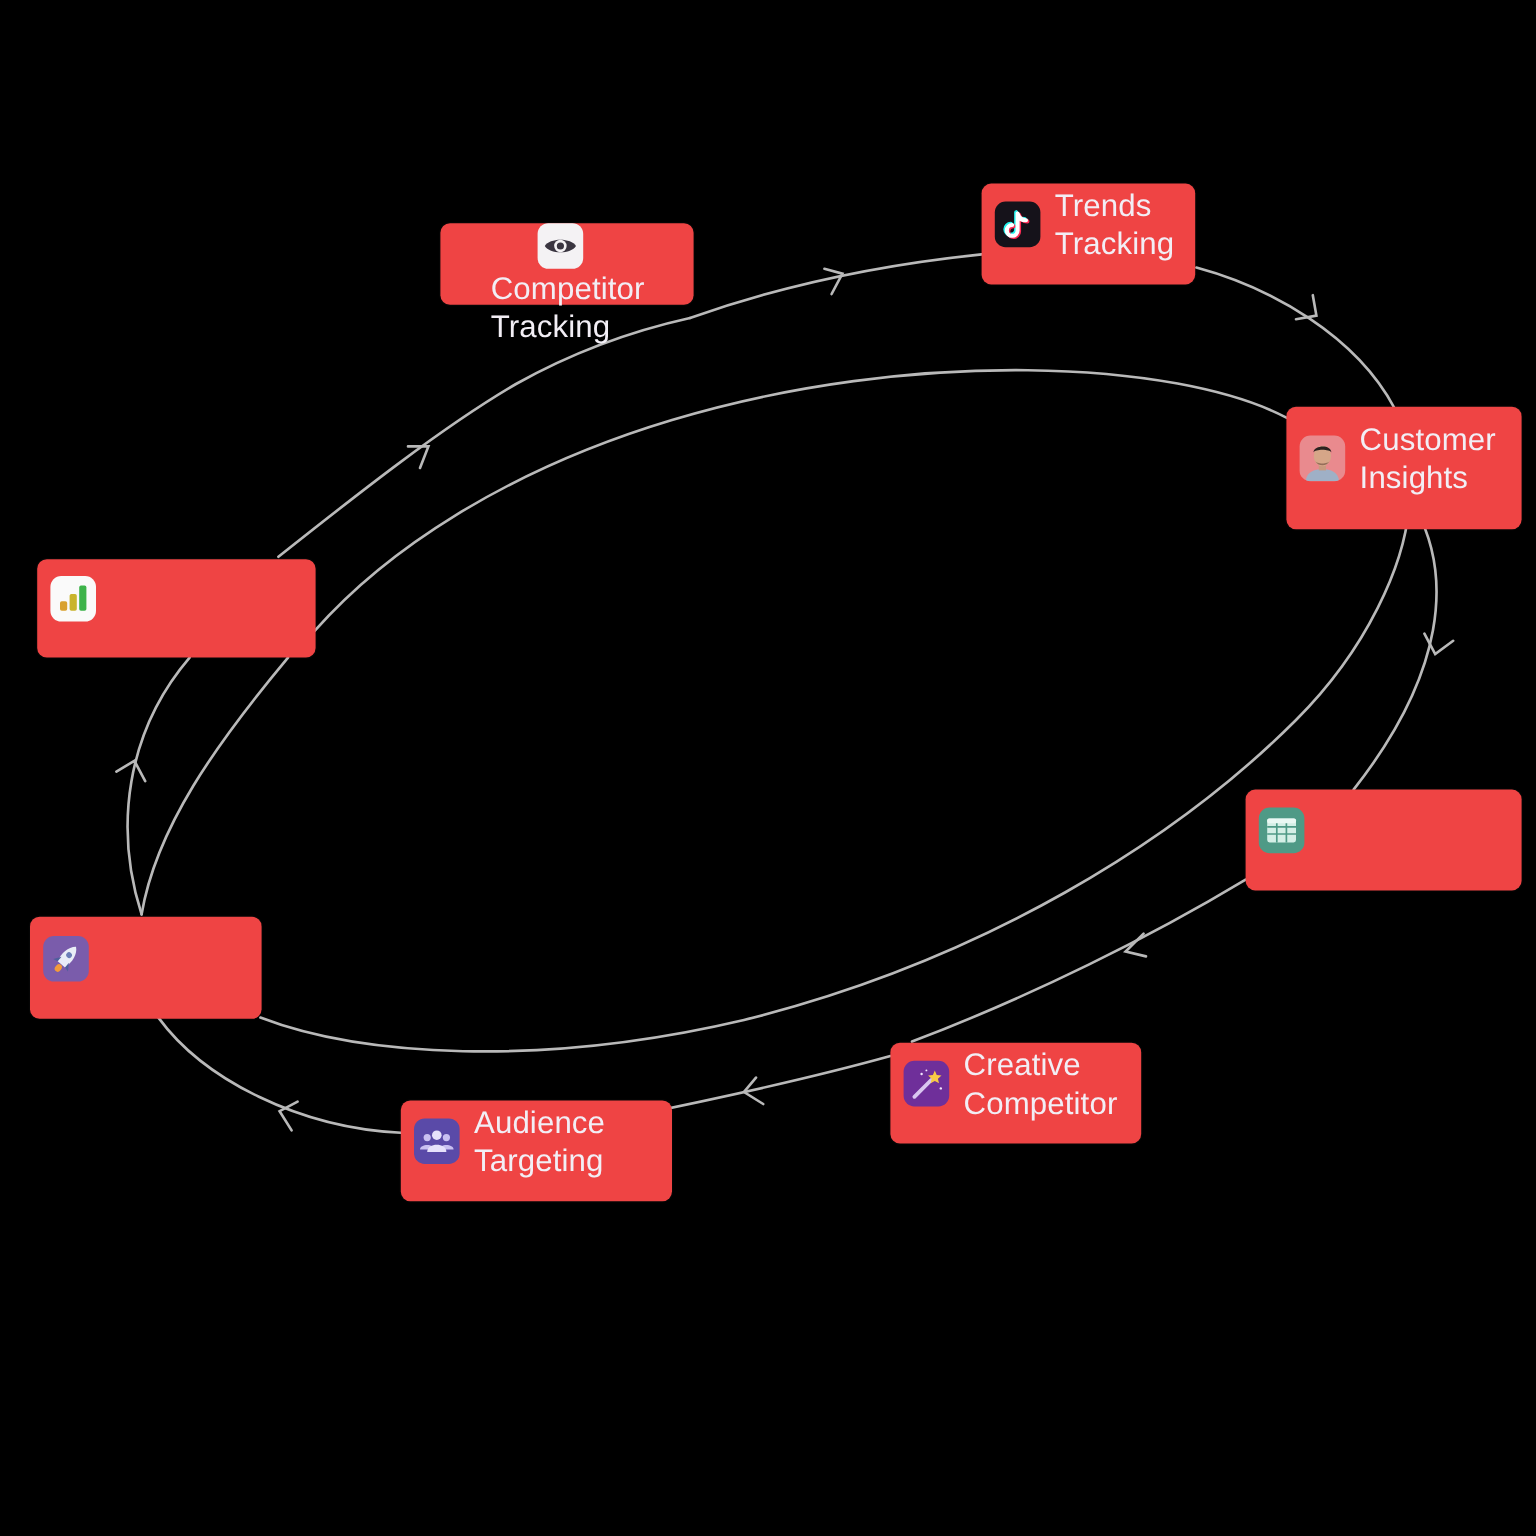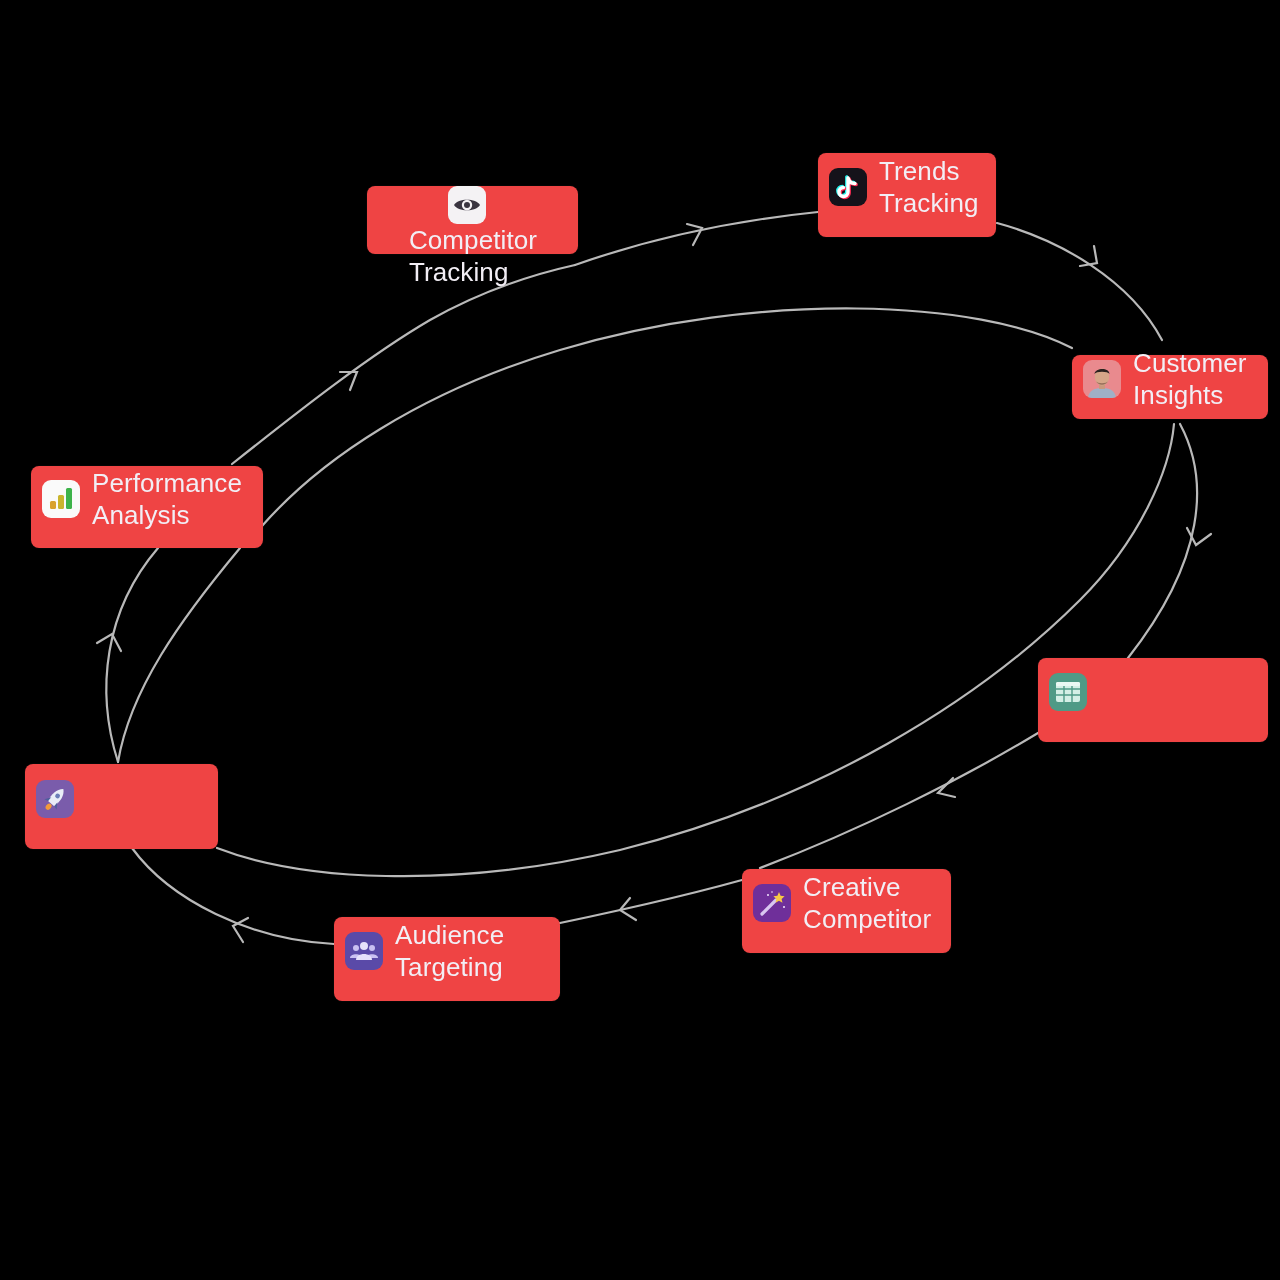--- a/index.html
+++ b/index.html
@@ -107,21 +107,21 @@
         <path d="M19 10 L19 24 A4.5 4.5 0 1 1 14.5 19.5 M19 10 C20 14, 23 15.5, 26 15.5" stroke="#25f4ee" transform="translate(-1.2,-1)"></path>
         <path d="M19 10 L19 24 A4.5 4.5 0 1 1 14.5 19.5 M19 10 C20 14, 23 15.5, 26 15.5" stroke="#fe2c55" transform="translate(1.2,1)"></path>
         <path d="M19 10 L19 24 A4.5 4.5 0 1 1 14.5 19.5 M19 10 C20 14, 23 15.5, 26 15.5" stroke="#ffffff"></path>
       </g>
     </svg>
   </div>
   <span class="node-label">Trends
 Tracking</span>
 </div>
 
-<div class="node" style="left:1072px; top:355px; width:196px; height:64px;">
+<div class="node" style="left:1072px; top:339px; width:196px; height:102px;">
   <div class="node-icon" style="background:#e98a8e;">
     <svg width="38" height="38" viewBox="0 0 38 38">
       <path d="M5 38 C6 30, 12 28, 19 28 C26 28, 32 30, 33 38 Z" fill="#9fb0c6"></path>
       <rect x="16" y="23" width="6" height="6" fill="#c99a7e"></rect>
       <ellipse cx="19" cy="17" rx="7.2" ry="8.6" fill="#d6a688"></ellipse>
       <path d="M11.5 14 C12 8, 26 7, 26.5 14 C25 11, 13 11, 11.5 14 Z" fill="#2c2220"></path>
       <path d="M13 21 C15 26, 23 26, 25 21 C24 24, 14 24, 13 21 Z" fill="#6a4a3c" opacity="0.6"></path>
     </svg>
   </div>
   <span class="node-label">Customer
@@ -191,15 +191,13 @@
 </div>
 
 <div class="node" style="left:31px; top:466px; width:232px; height:82px;">
   <div class="node-icon" style="background:#fafafa;">
     <svg width="38" height="38" viewBox="0 0 38 38">
       <rect x="8" y="21" width="6" height="8" rx="1.5" fill="#d9a12e"></rect>
       <rect x="16" y="15" width="6" height="14" rx="1.5" fill="#c9b42c"></rect>
       <rect x="24" y="8" width="6" height="21" rx="1.5" fill="#3db34a"></rect>
     </svg>
   </div>
-  <span class="node-label">Performance
-Analysis</span>
 </div>
 
 </body></html>

